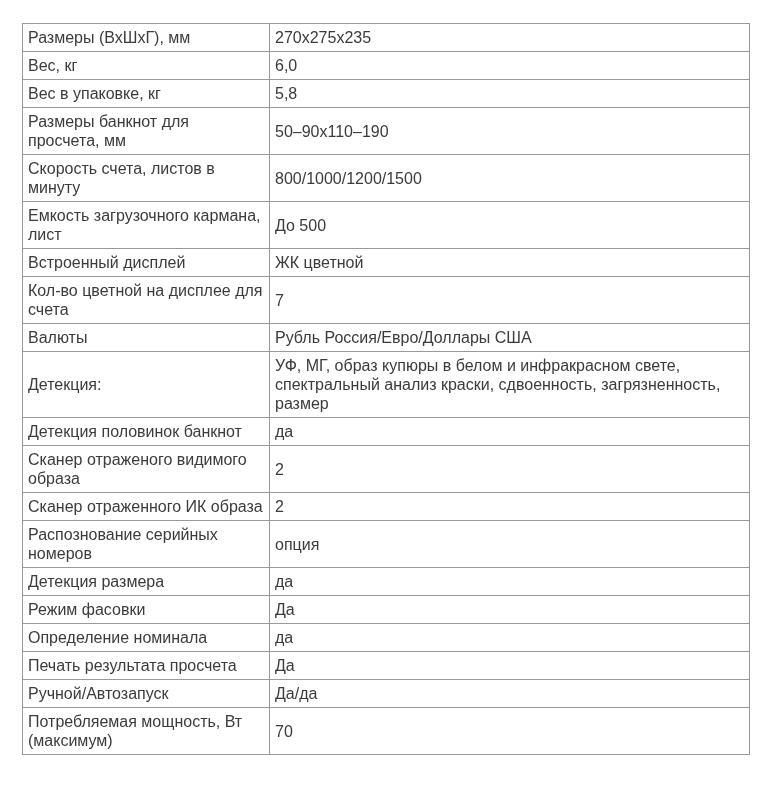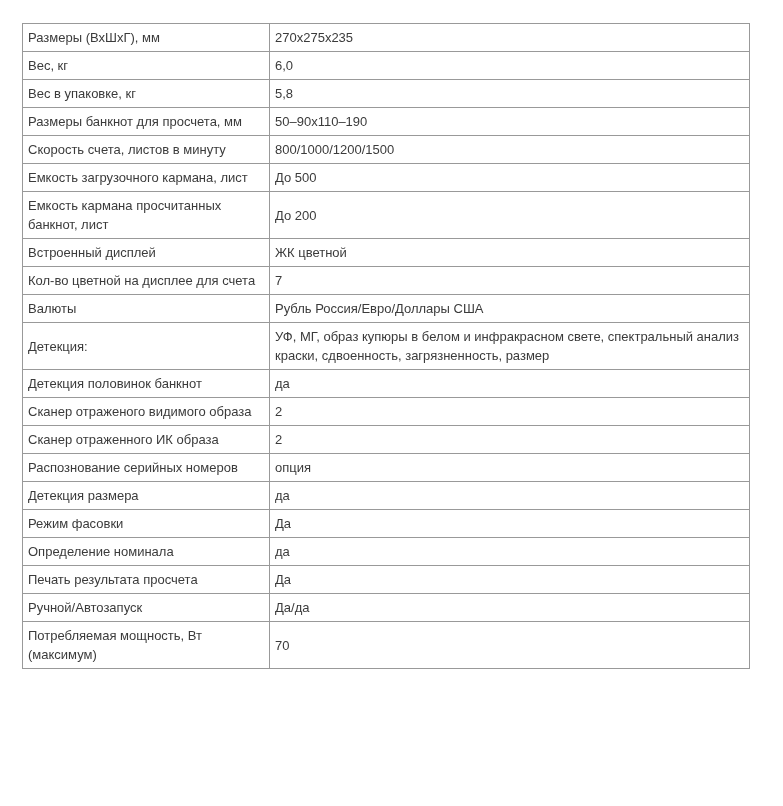--- a/index.html
+++ b/index.html
@@ -23,21 +23,21 @@
     box-sizing: border-box;
   }
   table.specs {
     border-collapse: collapse;
     width: 728px;
     table-layout: fixed;
     background: var(--bg-color);
   }
   table.specs td {
     border: 1px solid var(--border-color);
-    font-size: 13px;
+    font-size: 16px;
     line-height: 19px;
     color: var(--text-color);
     padding: 4px 5px;
     vertical-align: middle;
     word-wrap: break-word;
   }
   table.specs td.label {
     width: 236px;
   }
 </style>
@@ -63,24 +63,20 @@
           <td class="label">Размеры банкнот для просчета, мм</td>
           <td class="value">50–90х110–190</td>
         </tr>
         <tr>
           <td class="label">Скорость счета, листов в минуту</td>
           <td class="value">800/1000/1200/1500</td>
         </tr>
         <tr>
           <td class="label">Емкость загрузочного кармана, лист</td>
           <td class="value">До 500</td>
-        </tr>
-        <tr>
-          <td class="label">Емкость кармана просчитанных банкнот, лист</td>
-          <td class="value">До 200</td>
         </tr>
         <tr>
           <td class="label">Встроенный дисплей</td>
           <td class="value">ЖК цветной</td>
         </tr>
         <tr>
           <td class="label">Кол-во цветной на дисплее для счета</td>
           <td class="value">7</td>
         </tr>
         <tr>

